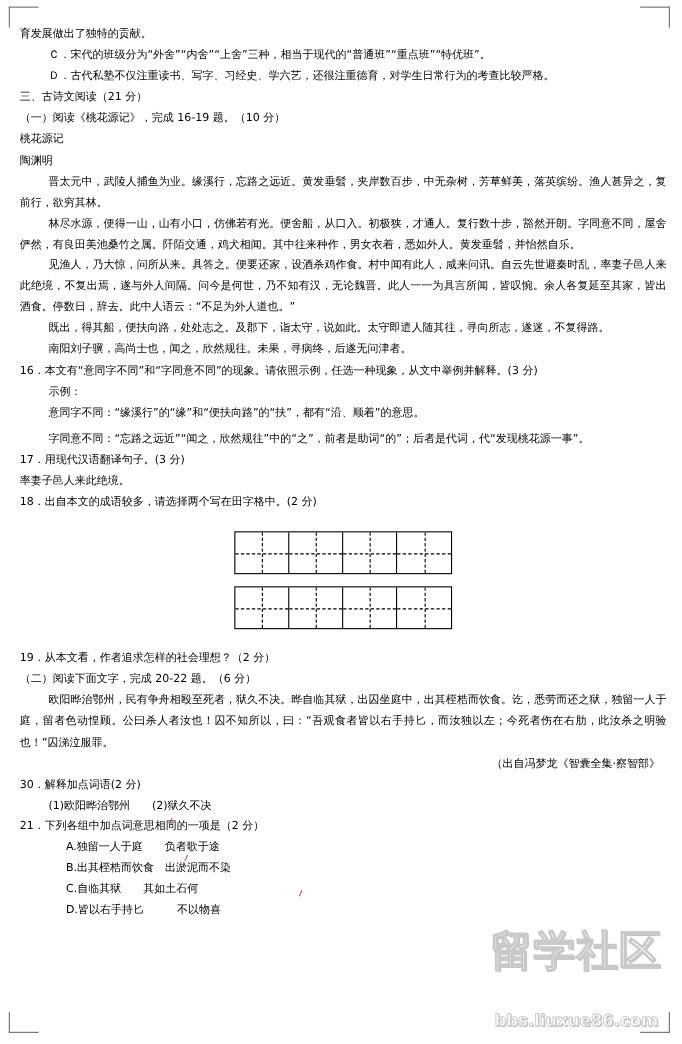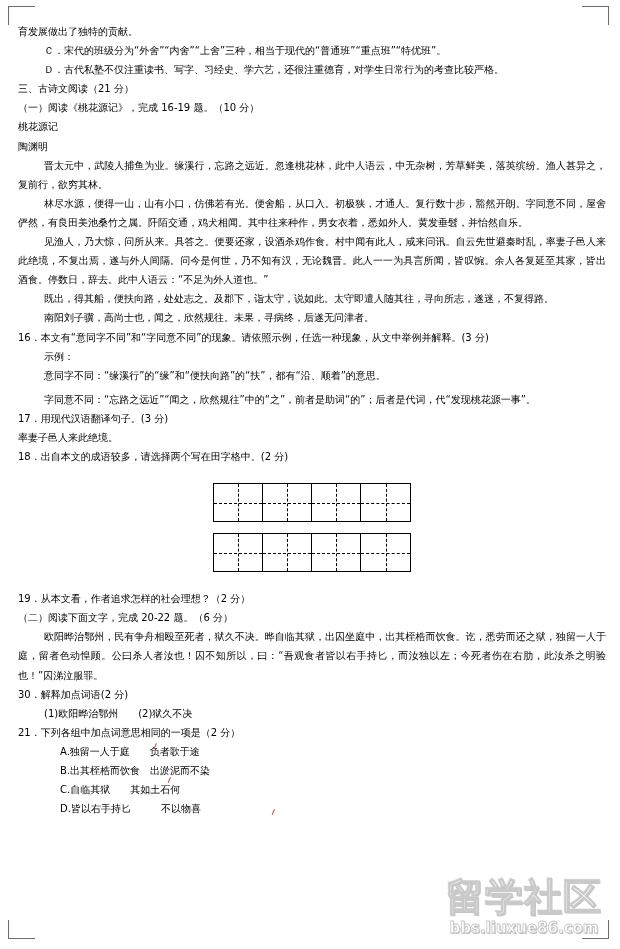--- a/index.html
+++ b/index.html
@@ -135,20 +135,21 @@
     font-family: Liberation Mono, monospace;
   }
   .watermark .wm-url {
     font-size: 15px;
     font-weight: bold;
     line-height: 17px;
     color: #ffffff;
     -webkit-text-stroke: 0.8px #c6c6c6;
     text-shadow: 1px 1px 0 #bdbdbd;
     font-family: "DejaVu Sans", "Liberation Sans", sans-serif;
+    margin-top: 32px;
   }
 </style>
 </head>
 <body>
 
 <div class="page">
 
   <div class="crop tl"></div>
   <div class="crop tr"></div>
   <div class="crop bl"></div>
@@ -161,21 +162,21 @@
   <p class="p ind">Ｄ．古代私塾不仅注重读书、写字、习经史、学六艺，还很注重德育，对学生日常行为的考查比较严格。</p>
 
   <p class="p">三、古诗文阅读（21 分）</p>
 
   <p class="p">（一）阅读《桃花源记》，完成 16-19 题。（10 分）</p>
 
   <p class="p center">桃花源记</p>
 
   <p class="p center">陶渊明</p>
 
-  <p class="p ind">晋太元中，武陵人捕鱼为业。缘溪行，忘路之远近。忽逢桃花林，此中人语云，中无杂树，芳草鲜美，落英缤纷。渔人甚异之，复前行，欲穷其林。</p>
+  <p class="p ind">晋太元中，武陵人捕鱼为业。缘溪行，忘路之远近。黄发垂髫，夹岸数百步，中无杂树，芳草鲜美，落英缤纷。渔人甚异之，复前行，欲穷其林。</p>
   <p class="p ind">林尽水源，便得一山，山有小口，仿佛若有光。便舍船，从口入。初极狭，才通人。复行数十步，豁然开朗。字同意不同，屋舍俨然，有良田美池桑竹之属。阡陌交通，鸡犬相闻。其中往来种作，男女衣着，悉如外人。黄发垂髫，并怡然自乐。</p>
   <p class="p ind">见渔人，乃大惊，问所从来。具答之。便要还家，设酒杀鸡作食。村中闻有此人，咸来问讯。自云先世避秦时乱，率妻子邑人来此绝境，不复出焉，遂与外人间隔。问今是何世，乃不知有汉，无论魏晋。此人一一为具言所闻，皆叹惋。余人各复延至其家，皆出酒食。停数日，辞去。此中人语云：“不足为外人道也。”</p>
   <p class="p ind">既出，得其船，便扶向路，处处志之。及郡下，诣太守，说如此。太守即遣人随其往，寻向所志，遂迷，不复得路。</p>
   <p class="p ind">南阳刘子骥，高尚士也，闻之，欣然规往。未果，寻病终，后遂无问津者。</p>
 
   <p class="p">16．本文有“意同字不同”和“字同意不同”的现象。请依照示例，任选一种现象，从文中举例并解释。(3 分)</p>
   <p class="p ind">示例：</p>
   <p class="p ind">意同字不同：“缘溪行”的“缘”和“便扶向路”的“扶”，都有“沿、顺着”的意思。</p>
   <div class="gap-sm"></div>
   <p class="p ind">字同意不同：“忘路之远近”“闻之，欣然规往”中的“之”，前者是助词“的”；后者是代词，代“发现桃花源一事”。</p>
@@ -208,20 +209,21 @@
   </div>
 
   <div class="gap-lg"></div>
 
   <p class="p">19．从本文看，作者追求怎样的社会理想？（2 分）</p>
 
   <p class="p">（二）阅读下面文字，完成 20-22 题。（6 分）</p>
 
   <p class="p ind">欧阳晔治鄂州，民有争舟相殴至死者，狱久不决。晔自临其狱，出囚坐庭中，出其桎梏而饮食。讫，悉劳而还之狱，独留一人于庭，留者色动惶顾。公曰杀人者汝也！囚不知所以，曰：“吾观食者皆以右手持匕，而汝独以左；今死者伤在右肋，此汝杀之明验也！”囚涕泣服罪。</p>
 
+  <p class="p right">（出自冯梦龙《智囊全集·察智部》</p>
 
   <p class="p">30．解释加点词语(2 分)</p>
   <p class="p subopt"><span>(1)欧阳晔治鄂州</span><span>　　</span><span>(2)狱久不决</span></p>
 
   <p class="p">21．下列各组中加点词意思相同的一项是（2 分）</p>
 
   <p class="p opt"><span>A.</span><span>独留一人于庭</span><span>　　</span><span>负者歌于途</span></p>
 
   <p class="p opt"><span>B.</span><span>出其桎梏而饮食</span><span>　</span><span>出淤泥而不染</span></p>
 

